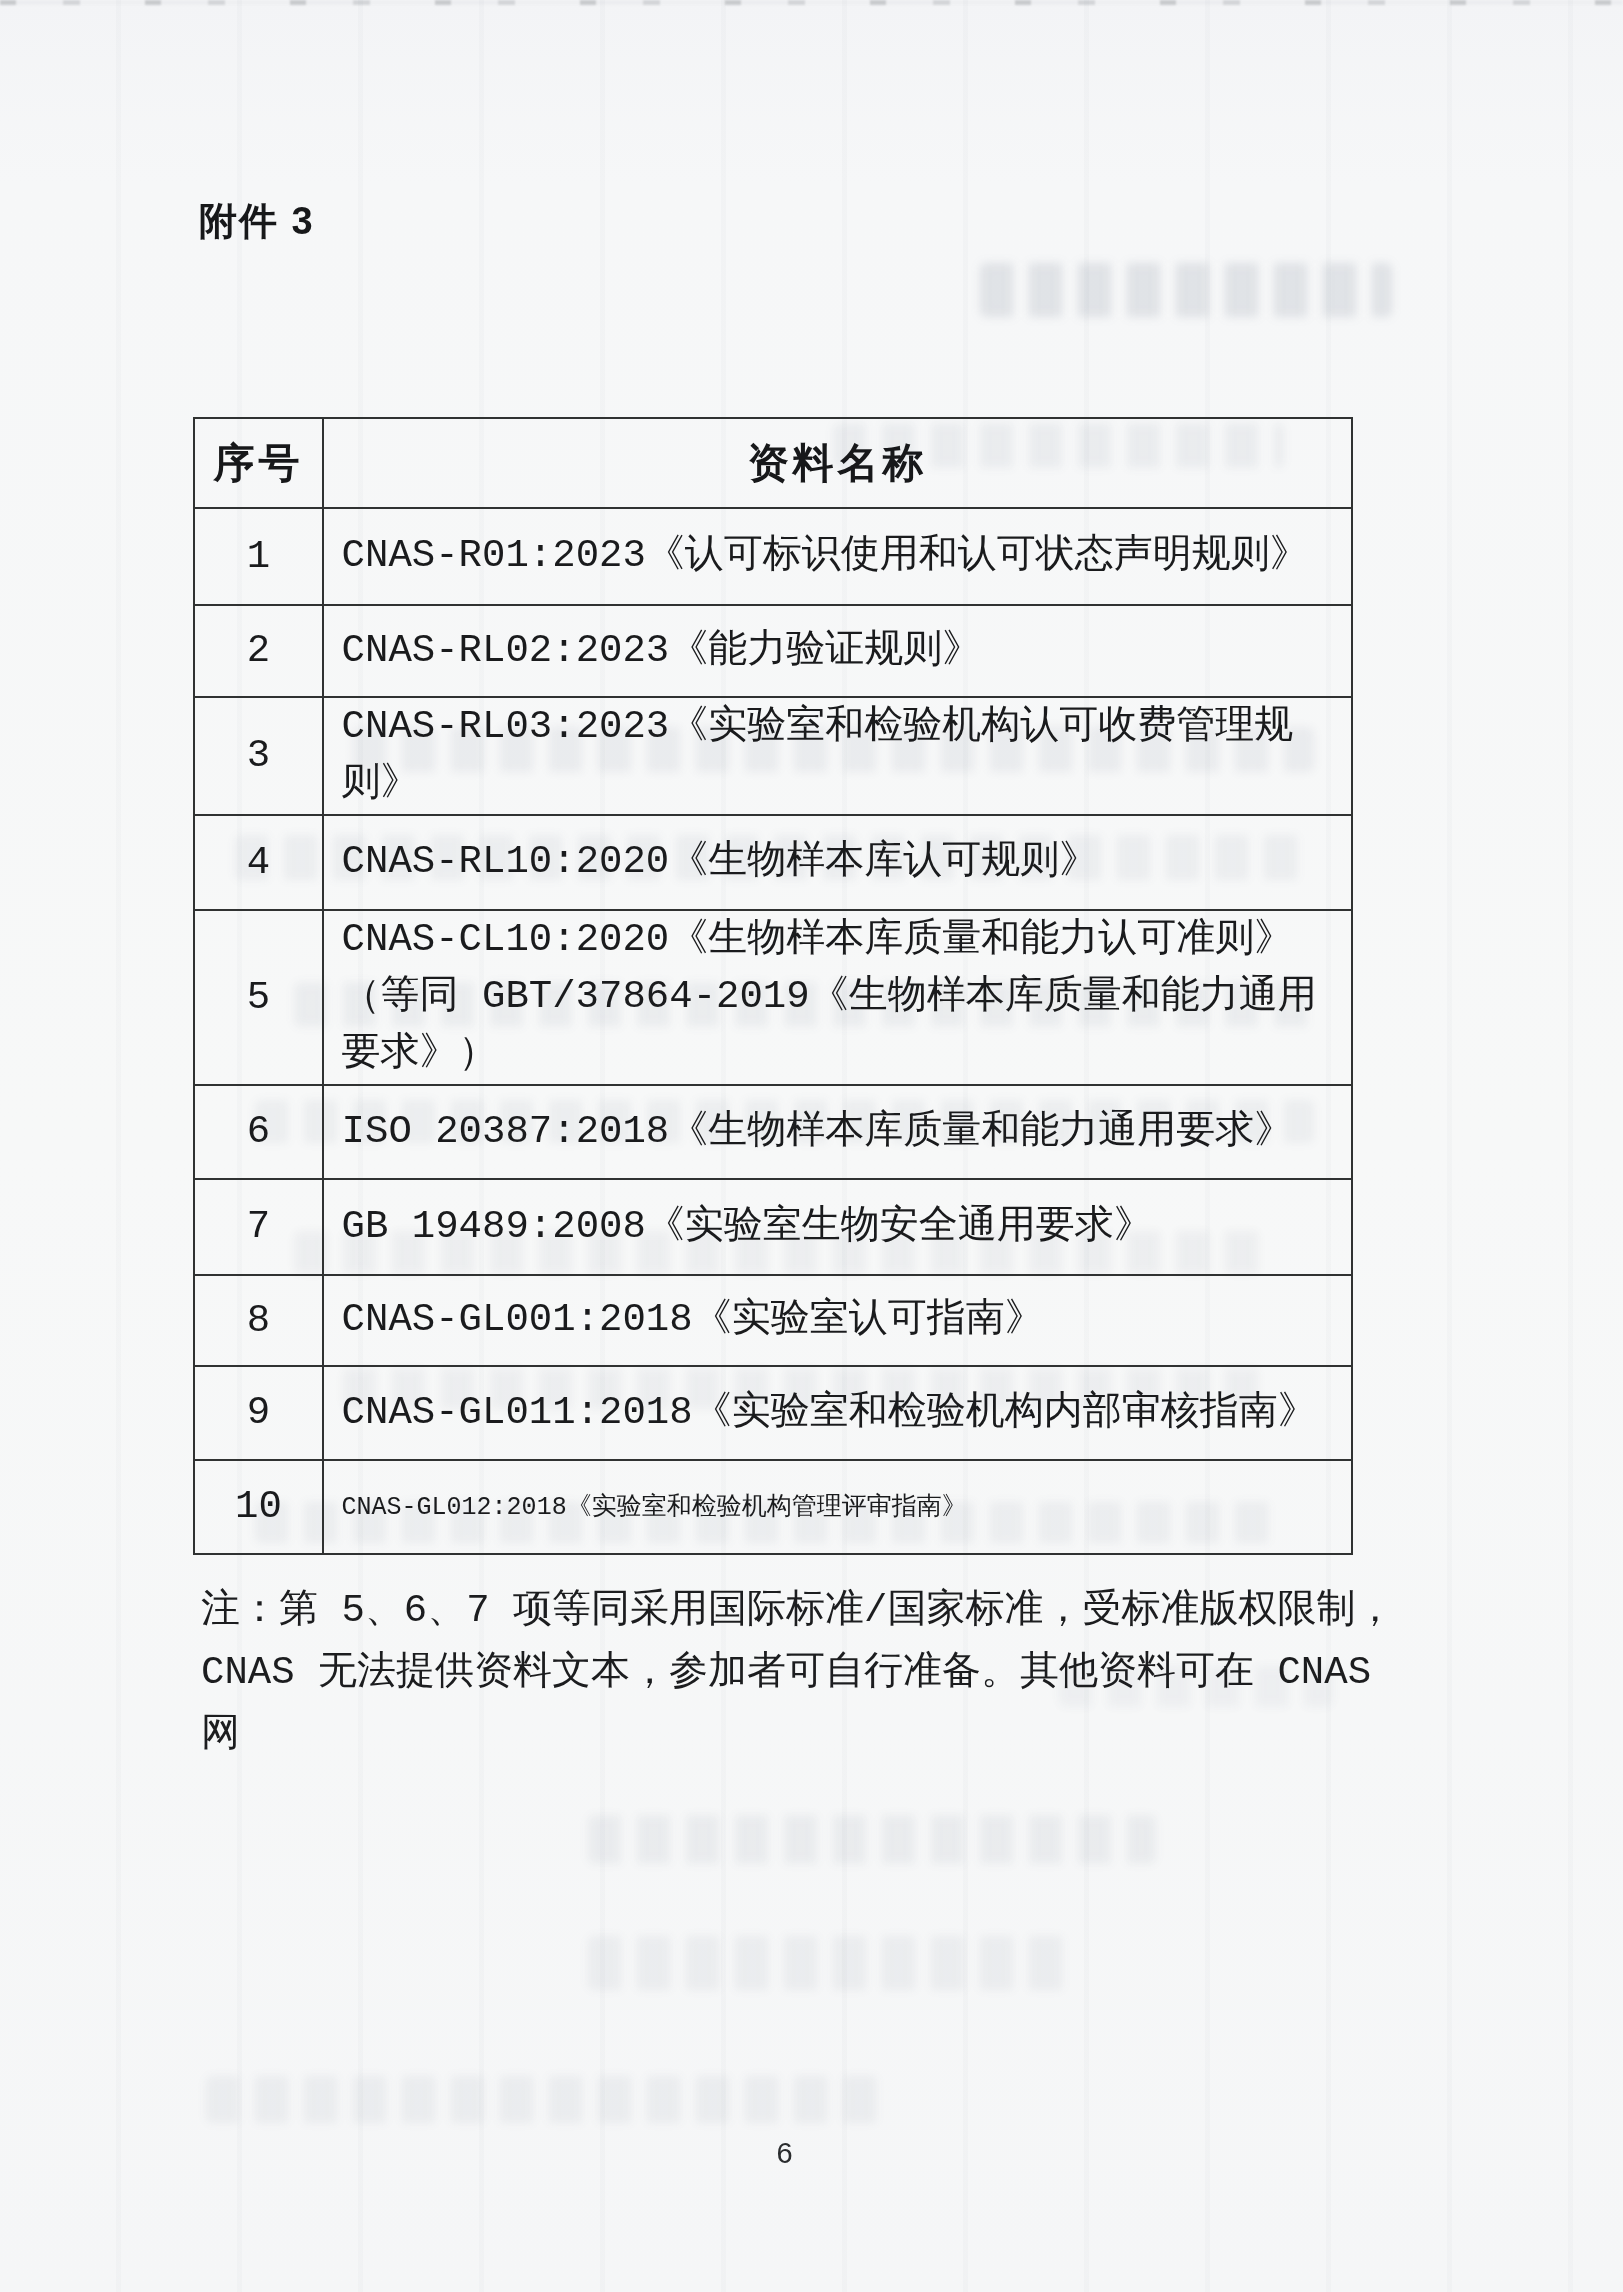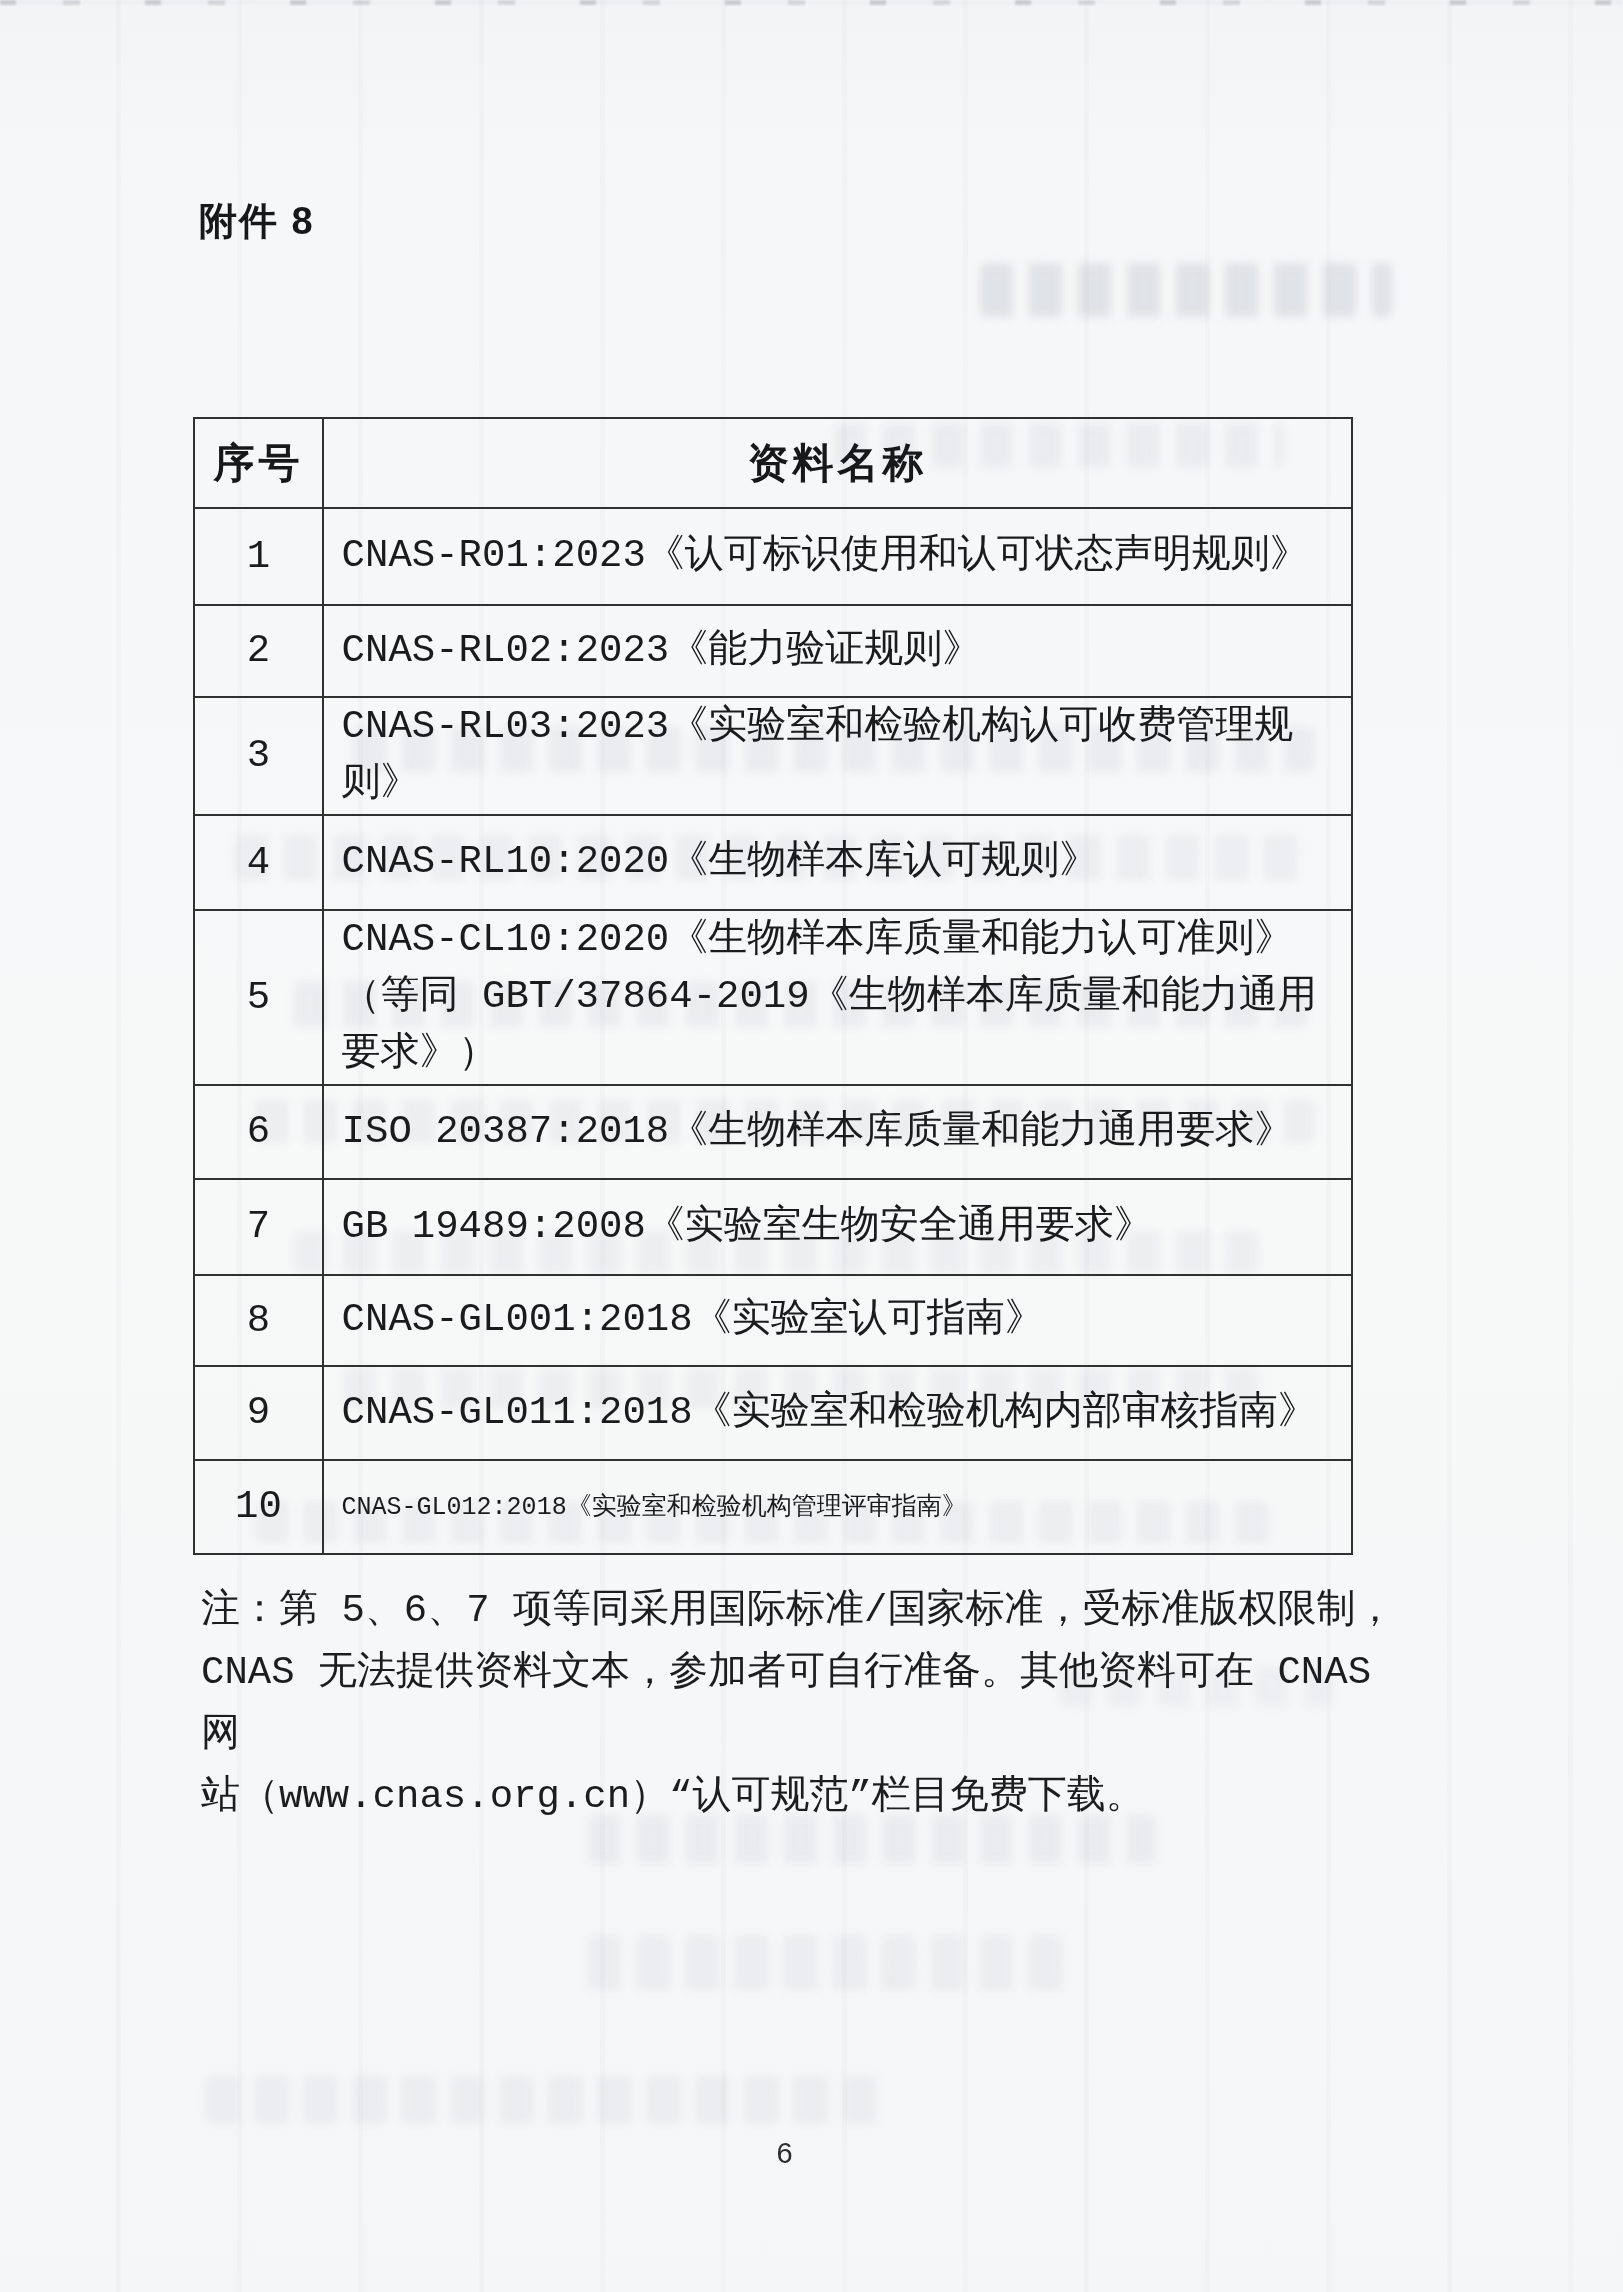--- a/index.html
+++ b/index.html
@@ -102,21 +102,21 @@
   <div class="bleed" style="left:294px;top:982px;width:1019px;height:45px;opacity:.55;"></div>
   <div class="bleed" style="left:255px;top:1100px;width:1059px;height:43px;opacity:.5;"></div>
   <div class="bleed" style="left:294px;top:1231px;width:980px;height:43px;opacity:.45;"></div>
   <div class="bleed" style="left:343px;top:1368px;width:931px;height:41px;opacity:.45;"></div>
   <div class="bleed" style="left:255px;top:1502px;width:1019px;height:41px;opacity:.5;"></div>
   <div class="bleed" style="left:588px;top:1815px;width:568px;height:49px;opacity:.55;"></div>
   <div class="bleed" style="left:588px;top:1936px;width:490px;height:54px;opacity:.5;"></div>
   <div class="bleed" style="left:206px;top:2076px;width:686px;height:47px;opacity:.5;"></div>
   <div class="bleed" style="left:1059px;top:1666px;width:274px;height:41px;opacity:.4;"></div>
 
-  <div class="attachment">附件 8</div>
+  <div class="attachment">附件 3</div>
 
   <table class="doc-table">
     <colgroup>
         <col class="c-idx">
         <col class="c-name">
       </colgroup>
     <thead>
       <tr>
         <th>序号</th>
         <th>资料名称</th>
@@ -162,18 +162,17 @@
       <tr class="r10">
         <td class="idx">10</td>
         <td class="nm">CNAS-GL012:2018《实验室和检验机构管理评审指南》</td>
       </tr>
     </tbody>
   </table>
 
   <div class="note">
     <div>注：第 5、6、7 项等同采用国际标准/国家标准，受标准版权限制，</div>
     <div>CNAS 无法提供资料文本，参加者可自行准备。其他资料可在 CNAS 网</div>
-    <div>站（www.cnas.org.cn）“认可规范”栏目免费下载。</div>
   </div>
 
   <div class="pageno">6</div>
 </div>
 
 
 </body></html>

